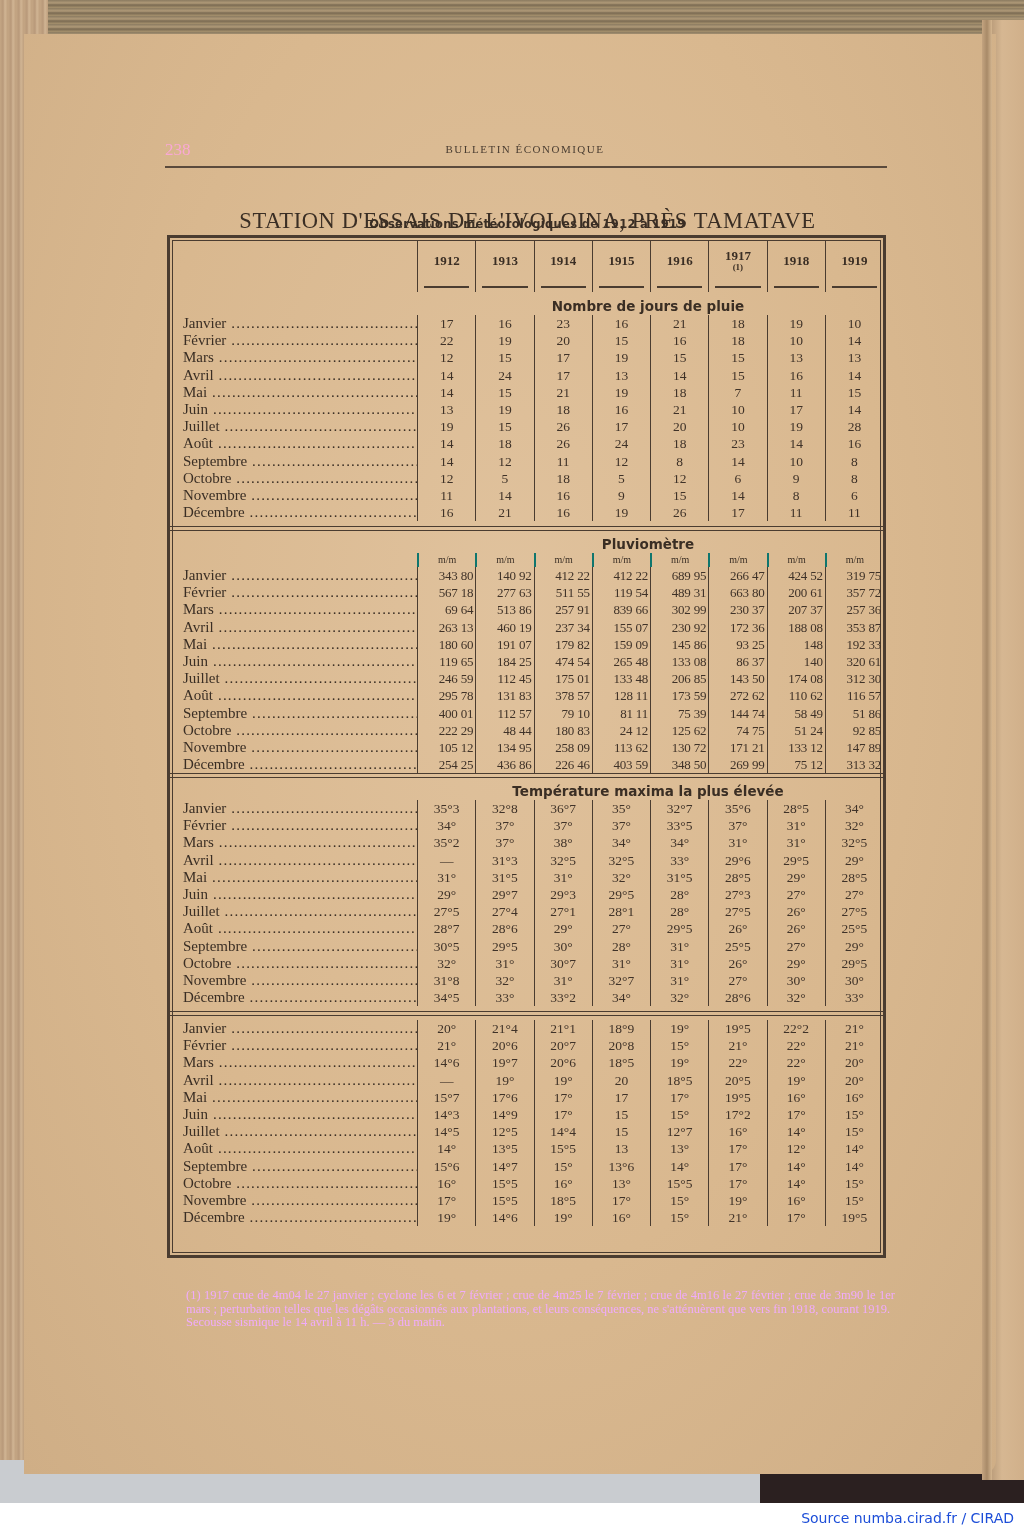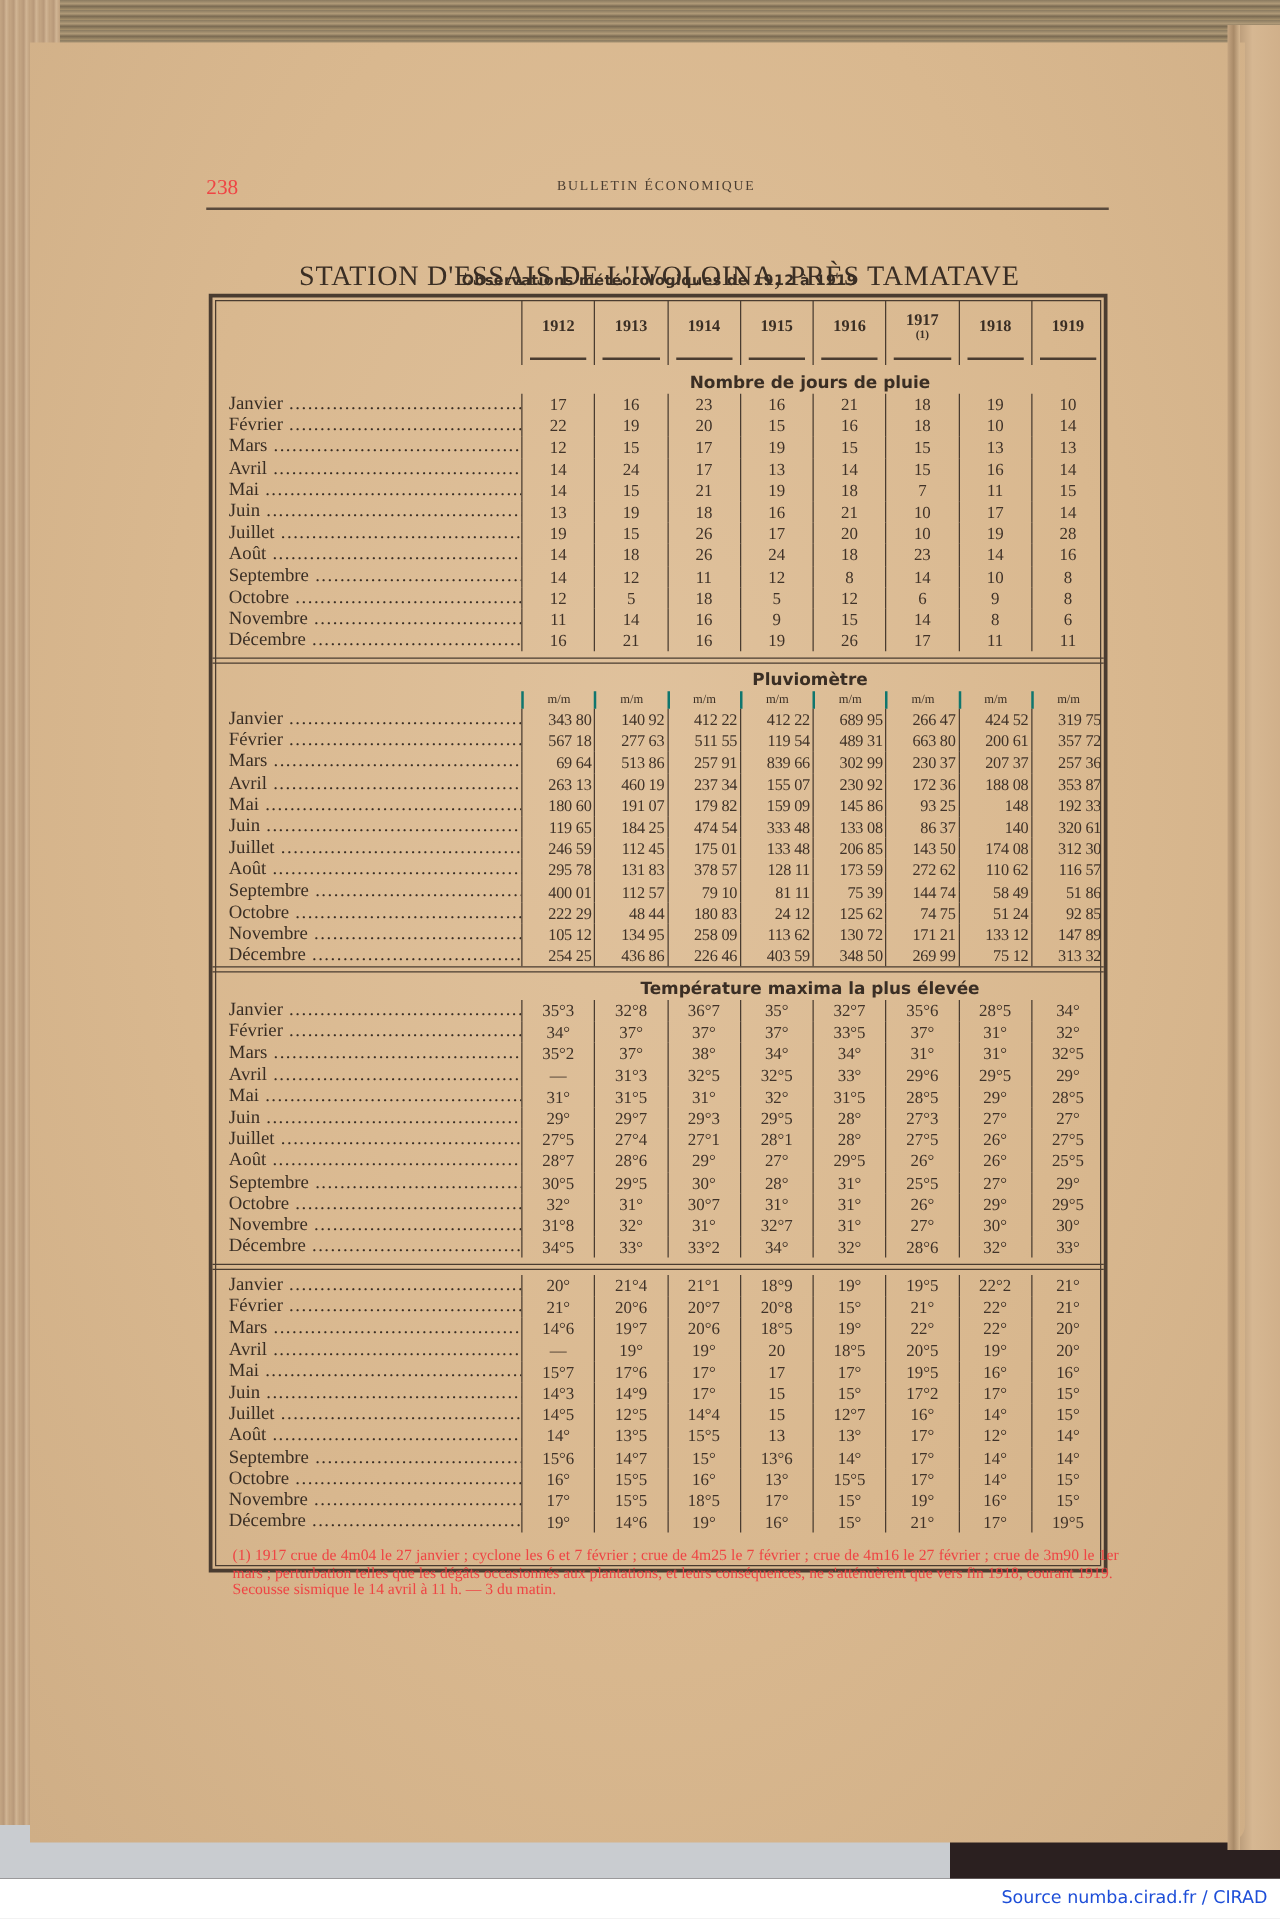--- a/index.html
+++ b/index.html
@@ -15,21 +15,21 @@
   .bg-grey { position: absolute; left: 0; top: 1460px; width: 760px; height: 43px; background: #c9ccd0; }
   .page { position: absolute; left: 24px; top: 34px; width: 972px; height: 1440px;
     background: radial-gradient(ellipse at 50% 40%, #e0c29d 0%, #d9b88f 55%, #cfae86 100%);
     border-radius: 0 0 14px 0; }
   .next-page { position: absolute; left: 990px; top: 20px; width: 40px; height: 1460px;
     background: linear-gradient(90deg, #b89a78, #d6b792 30%, #cfae88); }
   .gutter { position: absolute; left: 982px; top: 20px; width: 10px; height: 1460px;
     background: linear-gradient(90deg, #c4a480, #a88a68 50%, #d4b690); }
 
   .runhead { position: absolute; left: 165px; top: 140px; width: 720px; height: 22px; }
-  .page-number { position: absolute; left: 0; top: 0; font-size: 17px; color: #ef4444; text-align: right; }
+  .page-number { position: absolute; left: 0; top: 0; font-size: 17px; color: #f9a8d4; text-align: right; }
   .bulletin-title { position: absolute; left: 0; width: 720px; top: 3px; text-align: center; font-size: 11px; letter-spacing: 1.5px; color: #4a3d31; }
   .runrule { position: absolute; left: 165px; top: 166px; width: 722px; height: 2px; background: #5a4a3c; }
 
   .main-title { position: absolute; left: 160px; top: 188px; width: 735px; text-align: center; font-size: 22.5px; letter-spacing: 0.6px; color: #3a2e24; margin-top: 20px; }
   .subtitle { position: absolute; left: 160px; top: 217px; width: 735px; text-align: center;
     font-family: "DejaVu Sans", sans-serif; font-weight: bold; font-size: 11.5px; color: #3a2e24; letter-spacing: 0.3px; }
 
   .table-frame { position: absolute; left: 167px; top: 235px; width: 719px; height: 1023px;
     border: 3px solid #4a3c30; outline: 1px solid #4a3c30; outline-offset: -6px; }
 
@@ -46,21 +46,21 @@
   .units { display: flex; margin-left: 244px; height: 14px; }
   .unit-cell { width: 58.25px; text-align: center; font-size: 10px; border-left: 2px solid #0f766e; line-height: 14px; }
   .row { display: flex; height: 17.2px; line-height: 17.2px; }
   .month { width: 244px; font-size: 15px; white-space: nowrap; overflow: hidden; padding-left: 10px; color: #3a2e24; }
   .month::after { content: " ....................................................."; letter-spacing: 1.2px; }
   .val { width: 58.25px; text-align: center; font-size: 13.5px; border-left: 1.3px solid #4a3c30; white-space: nowrap; color: #3f3228; }
   .pluvio .val { font-size: 13px; text-align: right; padding-right: 2px; letter-spacing: -0.2px; }
 
   .sep { position: absolute; left: 170px; width: 713px; height: 5px; border-top: 1.5px solid #4a3c30; border-bottom: 1.5px solid #4a3c30; }
 
-  .footnote { position: absolute; left: 160px; top: 1238px; width: 735px; font-size: 12.5px; line-height: 13.5px; color: #ef4444; }
+  .footnote { position: absolute; left: 160px; top: 1289px; width: 735px; font-size: 12.5px; line-height: 13.5px; color: #f0abfc; }
   .footnote p { text-align: justify; }
   .footnote .indent { padding-left: 26px; }
 
   .source-credit { position: absolute; right: 10px; top: 1510px; font-family: "DejaVu Sans", sans-serif; font-size: 14px; color: #1d4ed8; }
 </style>
 </head>
 <body>
 
 <div class="scan">
   <div class="book-top"></div>
@@ -317,21 +317,21 @@
           <div class="val">145 86</div>
           <div class="val">93 25</div>
           <div class="val">148</div>
           <div class="val">192 33</div>
         </div>
         <div class="row">
           <div class="month">Juin</div>
           <div class="val">119 65</div>
           <div class="val">184 25</div>
           <div class="val">474 54</div>
-          <div class="val">333 48</div>
+          <div class="val">265 48</div>
           <div class="val">133 08</div>
           <div class="val">86 37</div>
           <div class="val">140</div>
           <div class="val">320 61</div>
         </div>
         <div class="row">
           <div class="month">Juillet</div>
           <div class="val">246 59</div>
           <div class="val">112 45</div>
           <div class="val">175 01</div>

